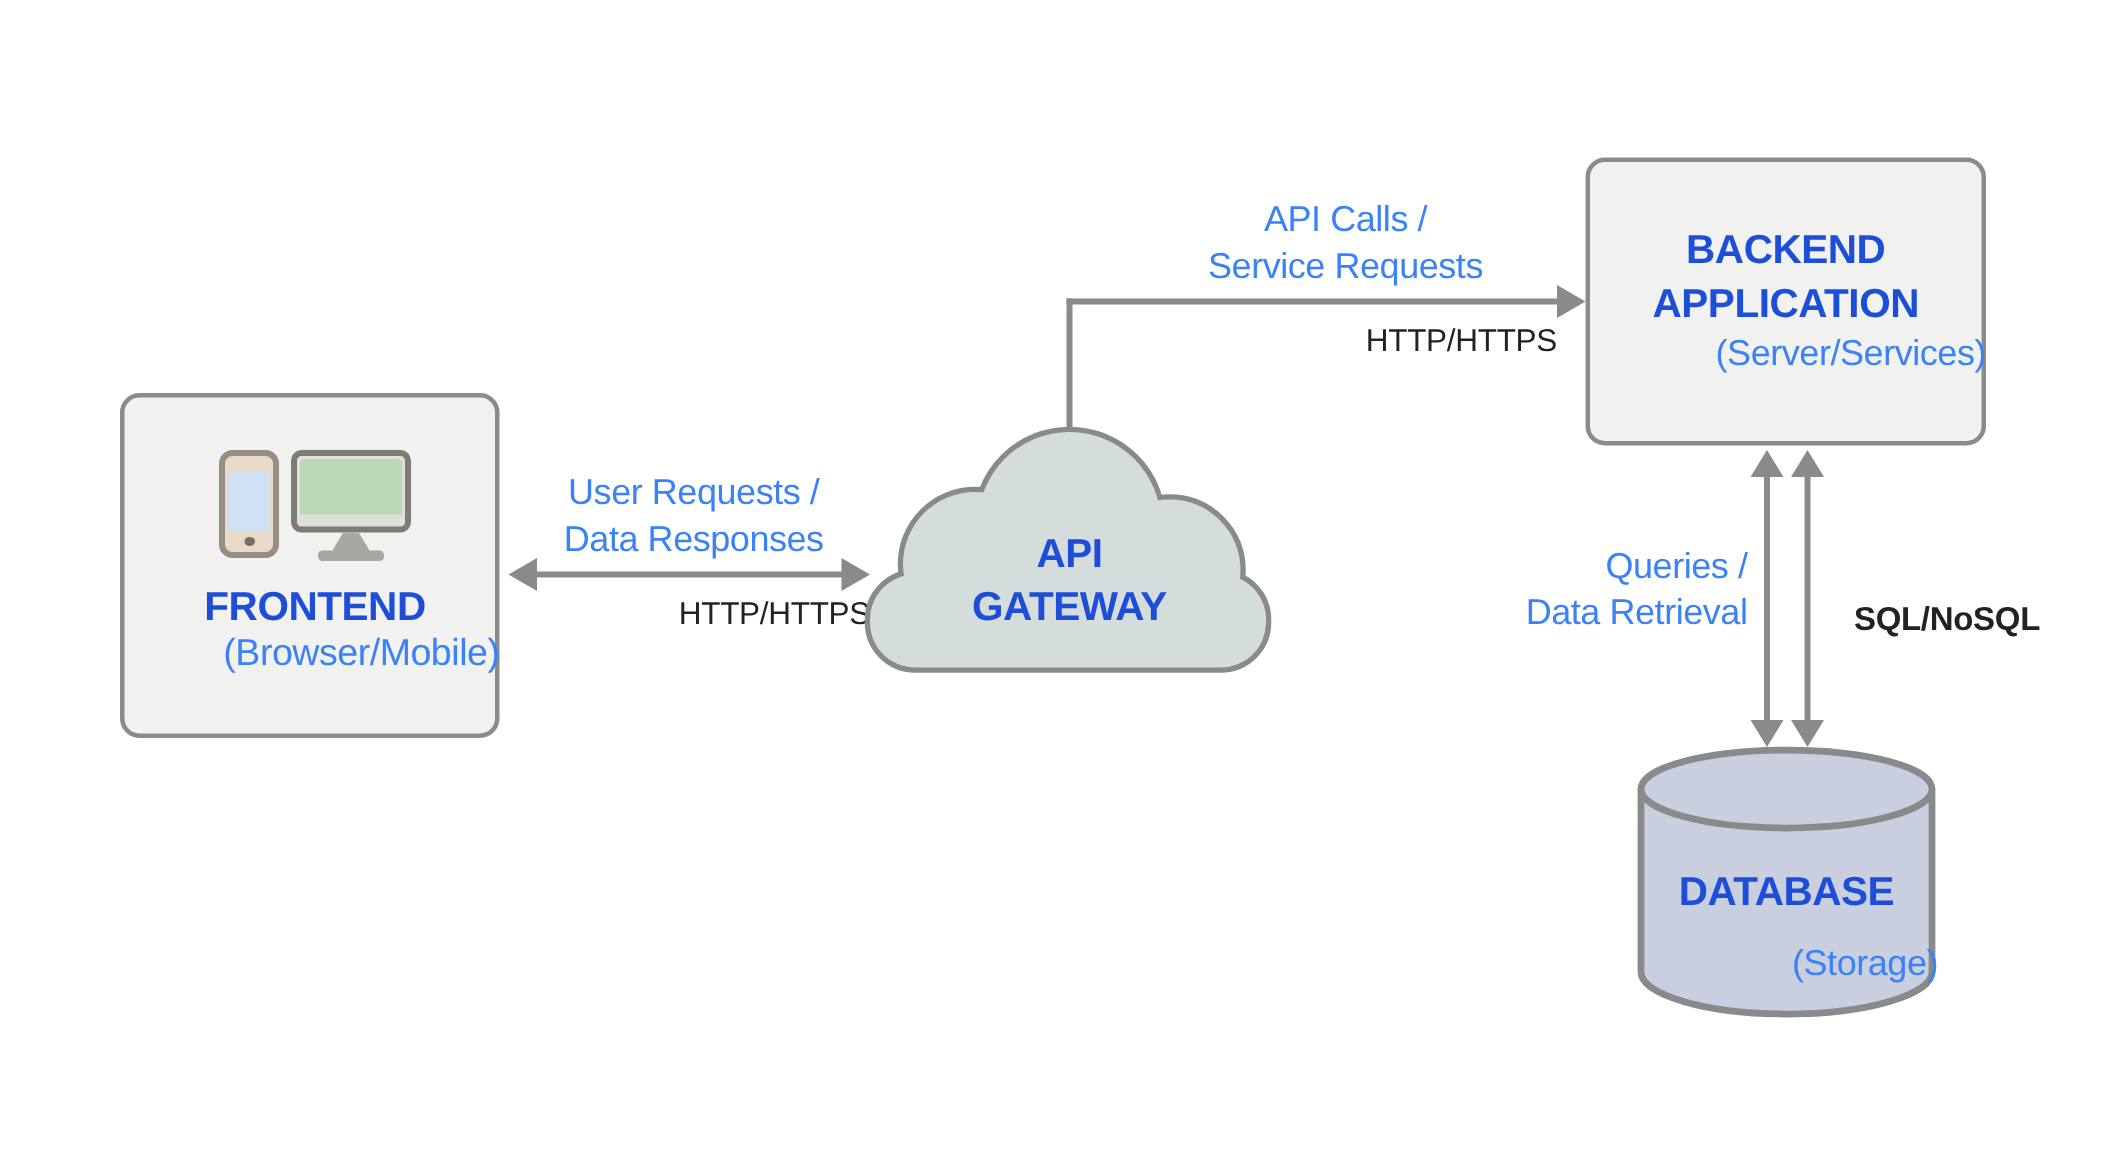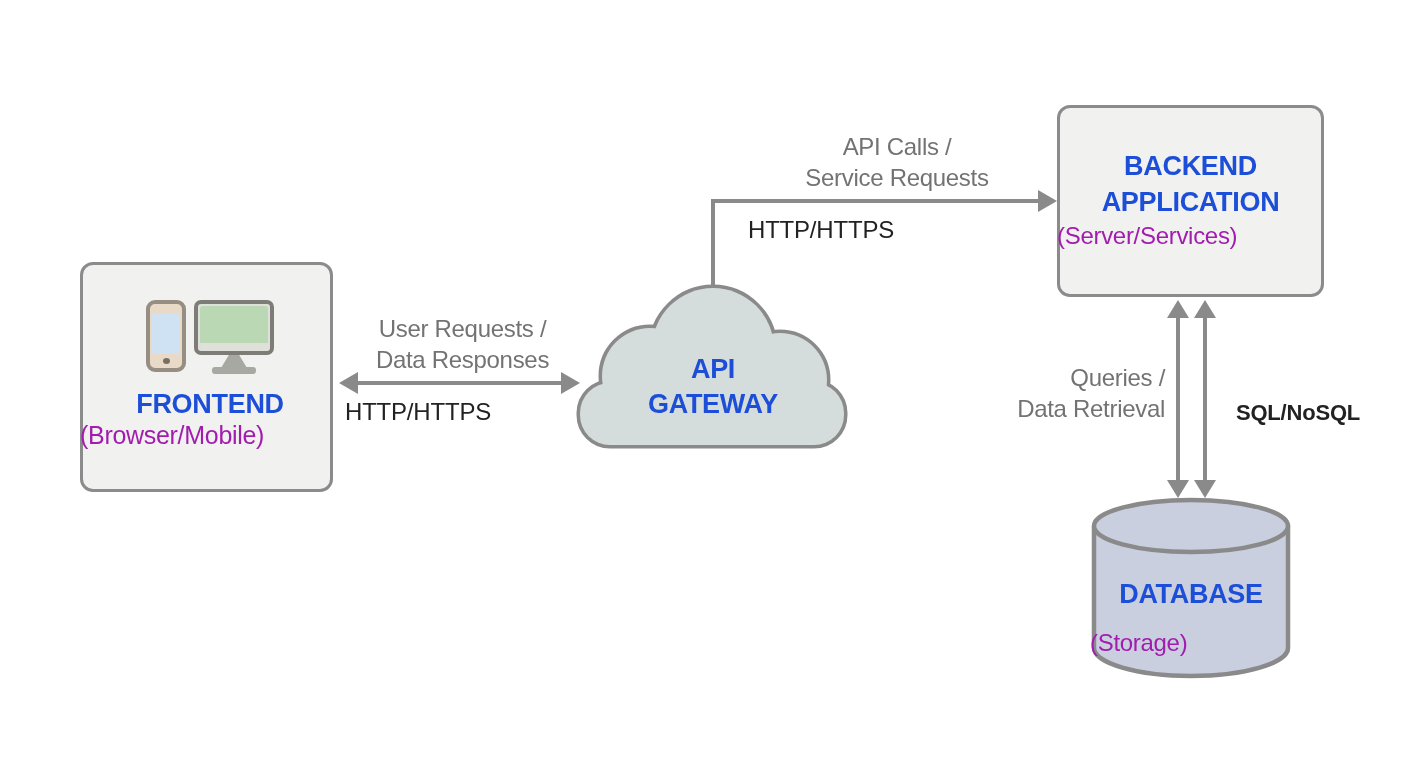--- a/index.html
+++ b/index.html
@@ -34,40 +34,40 @@
     position: absolute;
     text-align: center;
     font-weight: 700;
     font-size: 27px;
     letter-spacing: -0.3px;
     line-height: 36px;
     color: #1d4ed8;
   }
   .node-sub {
     position: absolute;
-    text-align: left;
+    text-align: right;
     font-weight: 400;
     font-size: 24px;
     letter-spacing: -0.3px;
-    color: #a21caf;
+    color: #3b82f6;
   }
 
   
   .edge-label {
     position: absolute;
     text-align: center;
     font-size: 24px;
     line-height: 31px;
     letter-spacing: -0.3px;
-    color: #737373;
+    color: #3b82f6;
   }
   .edge-proto {
     position: absolute;
-    text-align: left;
-    font-size: 24px;
+    text-align: right;
+    font-size: 21px;
     letter-spacing: -0.2px;
     color: #222;
   }
 
   
   .phone {
     position: absolute; left: 146px; top: 300px;
     width: 40px; height: 72px;
     border: 4px solid #968e82;
     border-radius: 9px;

